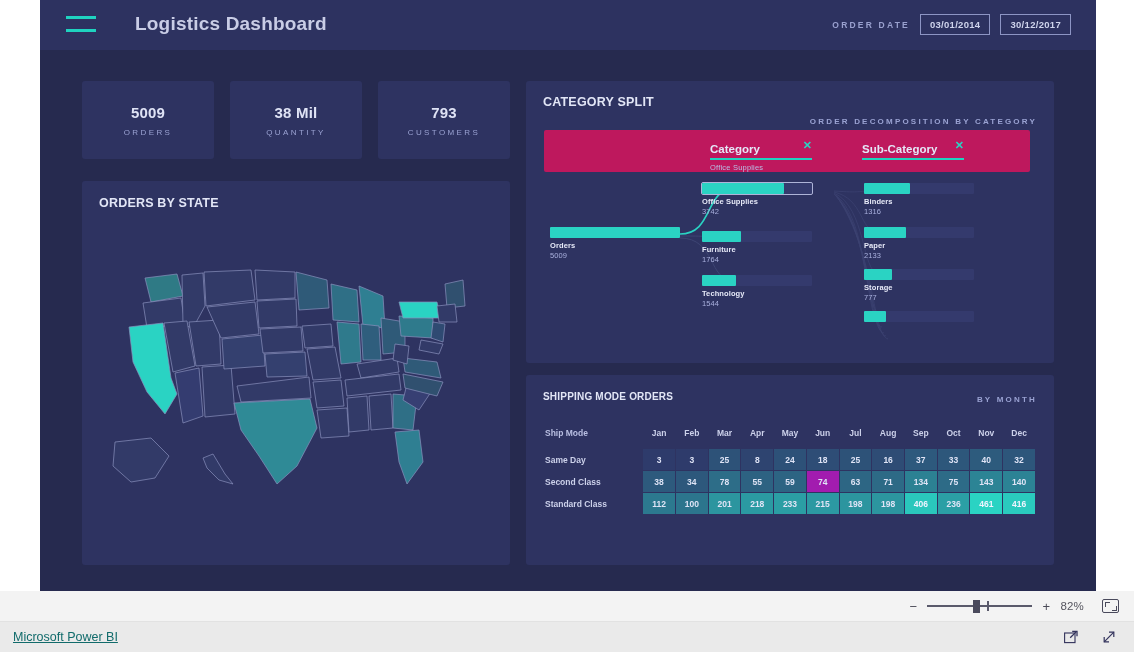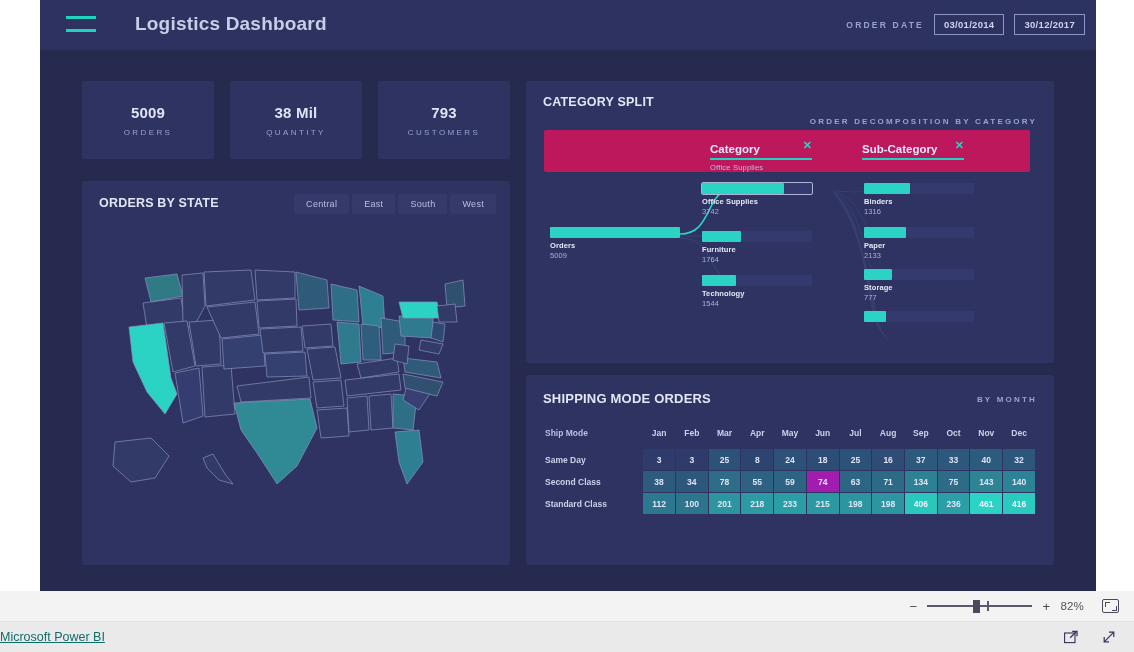--- a/index.html
+++ b/index.html
@@ -23,21 +23,21 @@
   .hamburger {
     position:absolute; left:26px; top:16px; width:30px; height:16px;
     display:flex; flex-direction:column; justify-content:space-between;
     cursor:pointer;
   }
   .hamburger span { display:block; height:3px; width:100%; background:#1fd3c0; }
   .dash-title {
     position:absolute; left:95px; top:13px;
     color:#c9cde6; font-size:19px; font-weight:bold; letter-spacing:0.2px;
   }
-  .date-wrap { position:absolute; right:11px; top:14px; display:flex; align-items:center; gap:10px; }
+  .date-wrap { position:absolute; right:25px; top:14px; display:flex; align-items:center; gap:10px; }
   .date-label { color:#9aa1cf; font-size:8.5px; letter-spacing:2.2px; font-weight:bold; }
   .date-box {
     border:1px solid #8d95c4; color:#cfd4ec; font-size:9.5px; font-weight:bold;
     padding:4px 9px 4px 9px; letter-spacing:0.3px; background:transparent;
     cursor:pointer;
   }
 
   
   .kpi {
     position:absolute; height:78px; background:#2e3361; border-radius:3px;
@@ -120,21 +120,21 @@
     content:""; position:absolute; width:4px; height:4px; border:1.2px solid #4a4a5c;
   }
   .z-fit::before { left:1.5px; top:1.5px; border-right:none; border-bottom:none; }
   .z-fit::after  { right:1.5px; bottom:1.5px; border-left:none; border-top:none; }
 
   .footer {
     position:absolute; left:0; top:622px; width:1134px; height:30px;
     background:#eaeaea; display:flex; align-items:center;
   }
   .pbi-link {
-    color:#116b6b; font-size:12.5px; text-decoration:underline; cursor:pointer;
+    margin-left:13px; color:#116b6b; font-size:12.5px; text-decoration:underline; cursor:pointer;
   }
   .footer-icons { margin-left:auto; display:flex; align-items:center; gap:22px; padding-right:17px; }
   .ic { width:16px; height:16px; cursor:pointer; }
 </style>
 </head>
 <body>
 
 <div id="root">
 
   <div class="dash">
@@ -160,26 +160,20 @@
       <div class="val">38 Mil</div>
       <div class="lab">QUANTITY</div>
     </div>
     <div class="kpi" style="left:338px; top:81px; width:132px;">
       <div class="val">793</div>
       <div class="lab">CUSTOMERS</div>
     </div>
 
     <div class="panel" style="left:42px; top:181px; width:428px; height:384px;">
       <div class="panel-title" style="left:17px; top:15px; font-size:12.5px;">ORDERS BY STATE</div>
-      <div class="chips">
-        <div class="chip">Central</div>
-        <div class="chip">East</div>
-        <div class="chip">South</div>
-        <div class="chip">West</div>
-      </div>
 
       <svg style="position:absolute; left:25px; top:85px;" width="378" height="270" viewBox="0 0 378 270">
         <g stroke="#8a90bd" stroke-width="0.7">
 
           <polygon fill="#2f7a85" points="38,12 70,8 76,30 44,36"></polygon>
           <polygon fill="#323a68" points="36,37 74,32 78,58 40,62"></polygon>
           <polygon fill="#2ad3c3" points="22,61 56,57 64,112 70,128 58,148 40,126 26,96"></polygon>
           <polygon fill="#323a68" points="75,9 96,7 98,40 86,62 76,59"></polygon>
           <polygon fill="#323a68" points="57,57 80,55 88,100 66,106"></polygon>
           <polygon fill="#323a68" points="82,56 112,54 114,98 89,100"></polygon>
@@ -314,21 +308,21 @@
         </div>
         <div class="node" style="left:320px; top:130px; width:110px;">
           <div class="track">
               <div class="fill" style="width:20%"></div>
             </div>
         </div>
       </div>
     </div>
 
     <div class="panel" style="left:486px; top:375px; width:528px; height:190px;">
-      <div class="panel-title" style="left:17px; top:16px; font-size:13px;">SHIPPING MODE ORDERS</div>
+      <div class="panel-title" style="left:17px; top:16px; font-size:10px;">SHIPPING MODE ORDERS</div>
       <div class="panel-sub" style="right:17px; top:20px;">BY MONTH</div>
 
       <div class="tbl">
         <table>
           <thead>
             <tr>
               <th class="shipmode-h">Ship Mode</th>
               <th>Jan</th>
               <th>Feb</th>
               <th>Mar</th>

